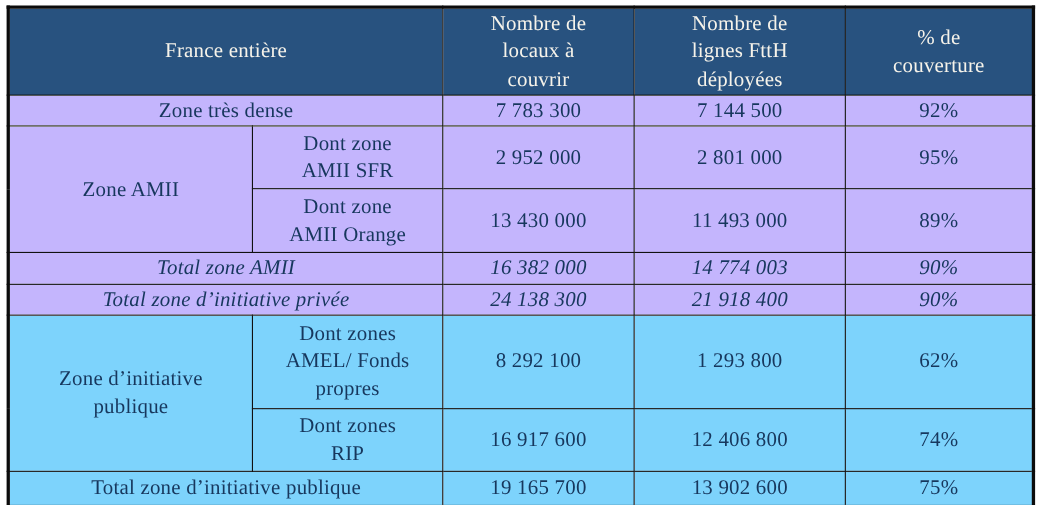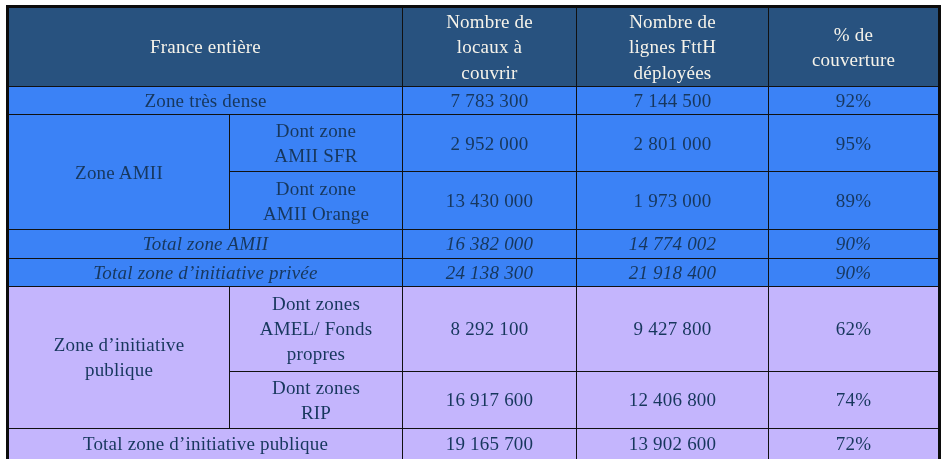--- a/index.html
+++ b/index.html
@@ -34,22 +34,22 @@
     line-height: 1.33;
     padding: 1px 4px;
     overflow: hidden;
     font-weight: normal;
     letter-spacing: 0.2px;
   }
   .tbl thead th {
     background: #28527F;
     color: #F6F3EA;
   }
-  tr.light > td { background: #3b82f6; }
-  tr.blue  > td { background: #c4b5fd; }
+  tr.light > td { background: #c4b5fd; }
+  tr.blue  > td { background: #7dd3fc; }
 
   col.c1 { width: 222px; }
   col.c2 { width: 173px; }
   col.c3 { width: 174px; }
   col.c4 { width: 192px; }
   col.c5 { width: 171px; }
 
   tr.h-head  { height: 80px; }
   tr.h-thin  { height: 27px; }
   tr.h-two   { height: 57px; }
@@ -95,53 +95,53 @@
         <td>Dont zone
 AMII SFR</td>
         <td>2 952 000</td>
         <td>2 801 000</td>
         <td>95%</td>
       </tr>
       <tr class="light h-two2">
         <td>Dont zone
 AMII Orange</td>
         <td>13 430 000</td>
-        <td>1 973 000</td>
+        <td>11 493 000</td>
         <td>89%</td>
       </tr>
       <tr class="light h-tot">
         <td colspan="2">Total zone AMII</td>
         <td>16 382 000</td>
-        <td>14 774 002</td>
+        <td>14 774 003</td>
         <td>90%</td>
       </tr>
       <tr class="light h-tot">
         <td colspan="2">Total zone d’initiative privée</td>
         <td>24 138 300</td>
         <td>21 918 400</td>
         <td>90%</td>
       </tr>
       <tr class="blue h-three">
         <td rowspan="2">Zone d’initiative
 publique</td>
         <td>Dont zones
 AMEL/ Fonds
 propres</td>
         <td>8 292 100</td>
-        <td>9 427 800</td>
+        <td>1 293 800</td>
         <td>62%</td>
       </tr>
       <tr class="blue h-two">
         <td>Dont zones
 RIP</td>
         <td>16 917 600</td>
         <td>12 406 800</td>
         <td>74%</td>
       </tr>
       <tr class="blue h-last">
         <td colspan="2">Total zone d’initiative publique</td>
         <td>19 165 700</td>
         <td>13 902 600</td>
-        <td>72%</td>
+        <td>75%</td>
       </tr>
     </tbody>
   </table>
 </div>
 
 </body></html>

